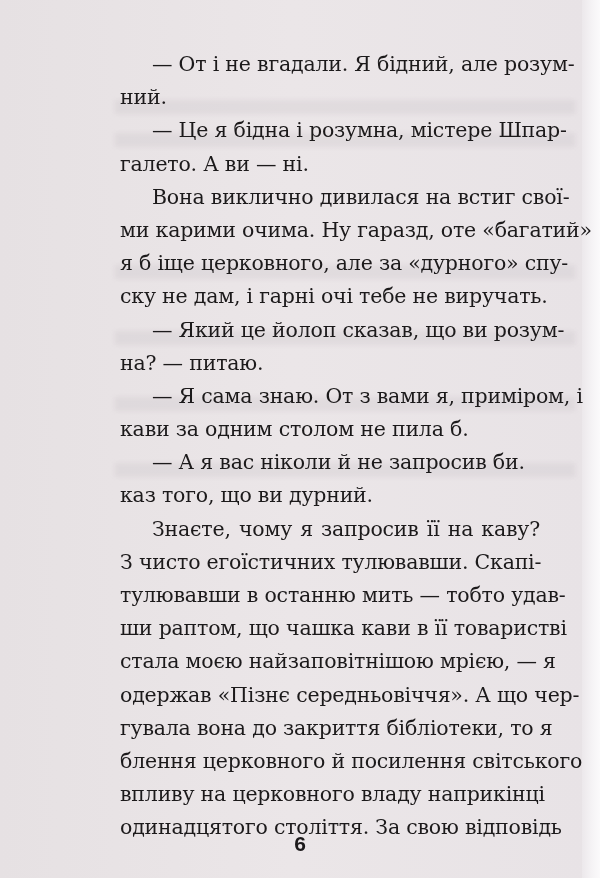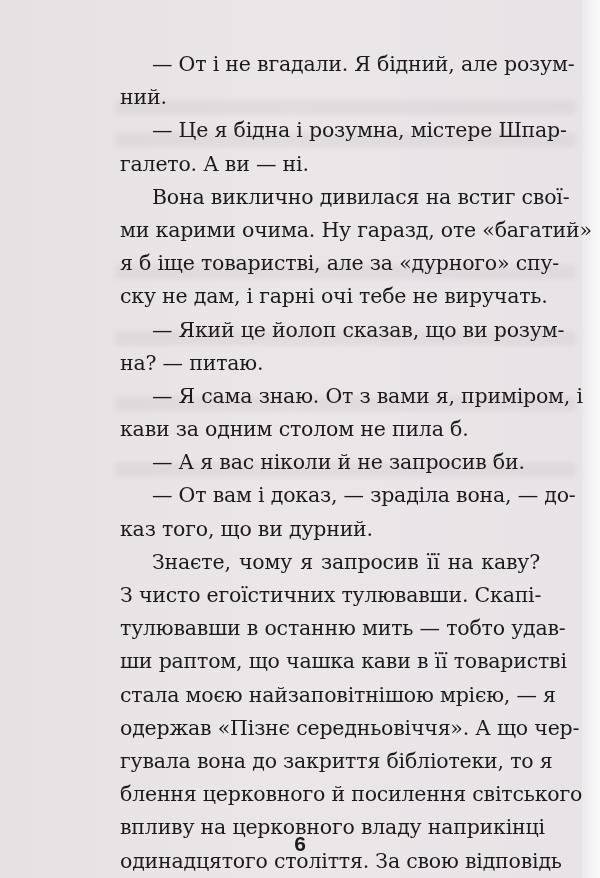--- a/index.html
+++ b/index.html
@@ -84,28 +84,27 @@
 <div class="bleed" style="top:397px"></div>
 <div class="bleed" style="top:463px"></div>
 
 <div class="text-block">
   <span class="line indent">— От і не вгадали. Я бідний, але розум-</span>
   <span class="line last">ний.</span>
   <span class="line indent">— Це я бідна і розумна, містере Шпар-</span>
   <span class="line last">галето. А ви — ні.</span>
   <span class="line indent">Вона виклично дивилася на встиг свої-</span>
   <span class="line">ми карими очима. Ну гаразд, оте «багатий»</span>
-  <span class="line">я б іще товаристві, але за «дурного» спу-</span>
+  <span class="line">я б іще церковного, але за «дурного» спу-</span>
   <span class="line last">ску не дам, і гарні очі тебе не виручать.</span>
   <span class="line indent">— Який це йолоп сказав, що ви розум-</span>
   <span class="line last">на? — питаю.</span>
   <span class="line indent">— Я сама знаю. От з вами я, приміром, і</span>
   <span class="line last">кави за одним столом не пила б.</span>
   <span class="line indent last">— А я вас ніколи й не запросив би.</span>
-  <span class="line indent">— От вам і доказ, — зраділа вона, — до-</span>
   <span class="line last">каз того, що ви дурний.</span>
   <span class="line indent">Знаєте, чому я запросив її на каву?</span>
   <span class="line">З чисто егоїстичних тулювавши. Скапі-</span>
   <span class="line">тулювавши в останню мить — тобто удав-</span>
   <span class="line">ши раптом, що чашка кави в її товаристві</span>
   <span class="line">стала моєю найзаповітнішою мрією, — я</span>
   <span class="line">одержав «Пізнє середньовіччя». А що чер-</span>
   <span class="line">гувала вона до закриття бібліотеки, то я</span>
   <span class="line">блення церковного й посилення світського</span>
   <span class="line">впливу на церковного владу наприкінці</span>

